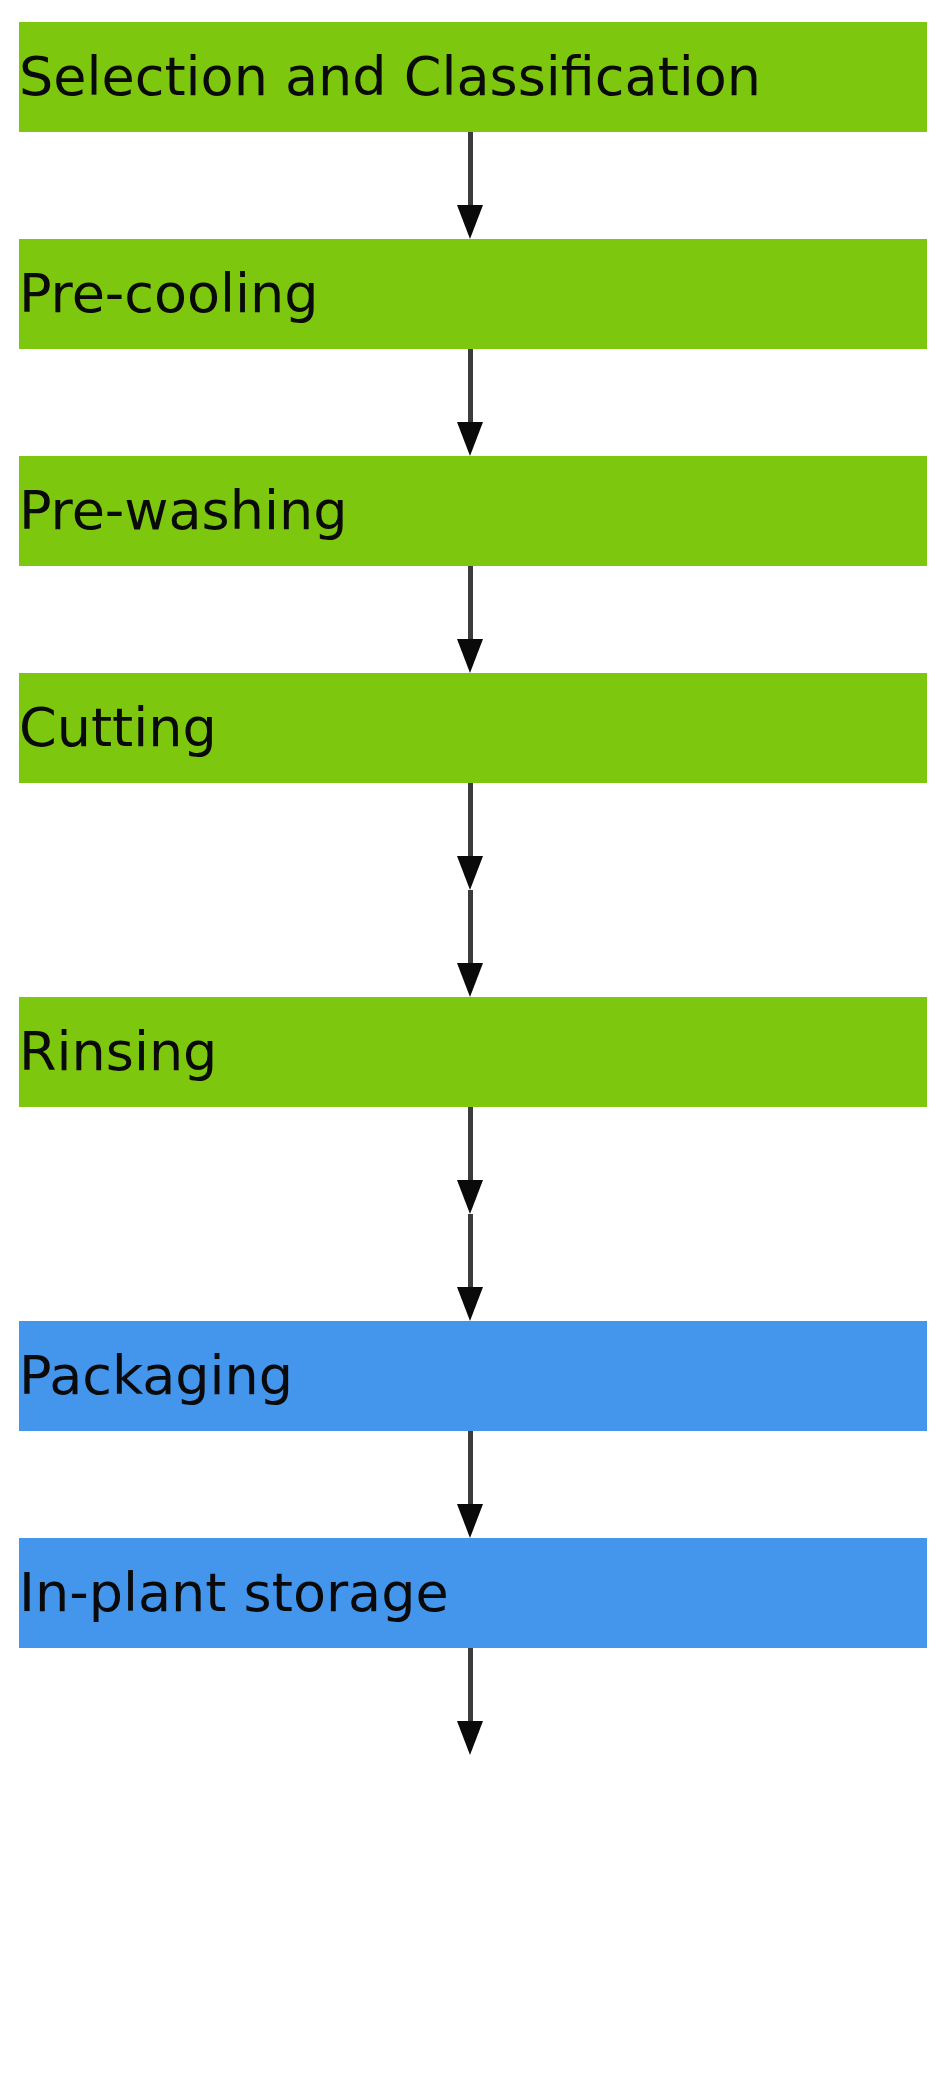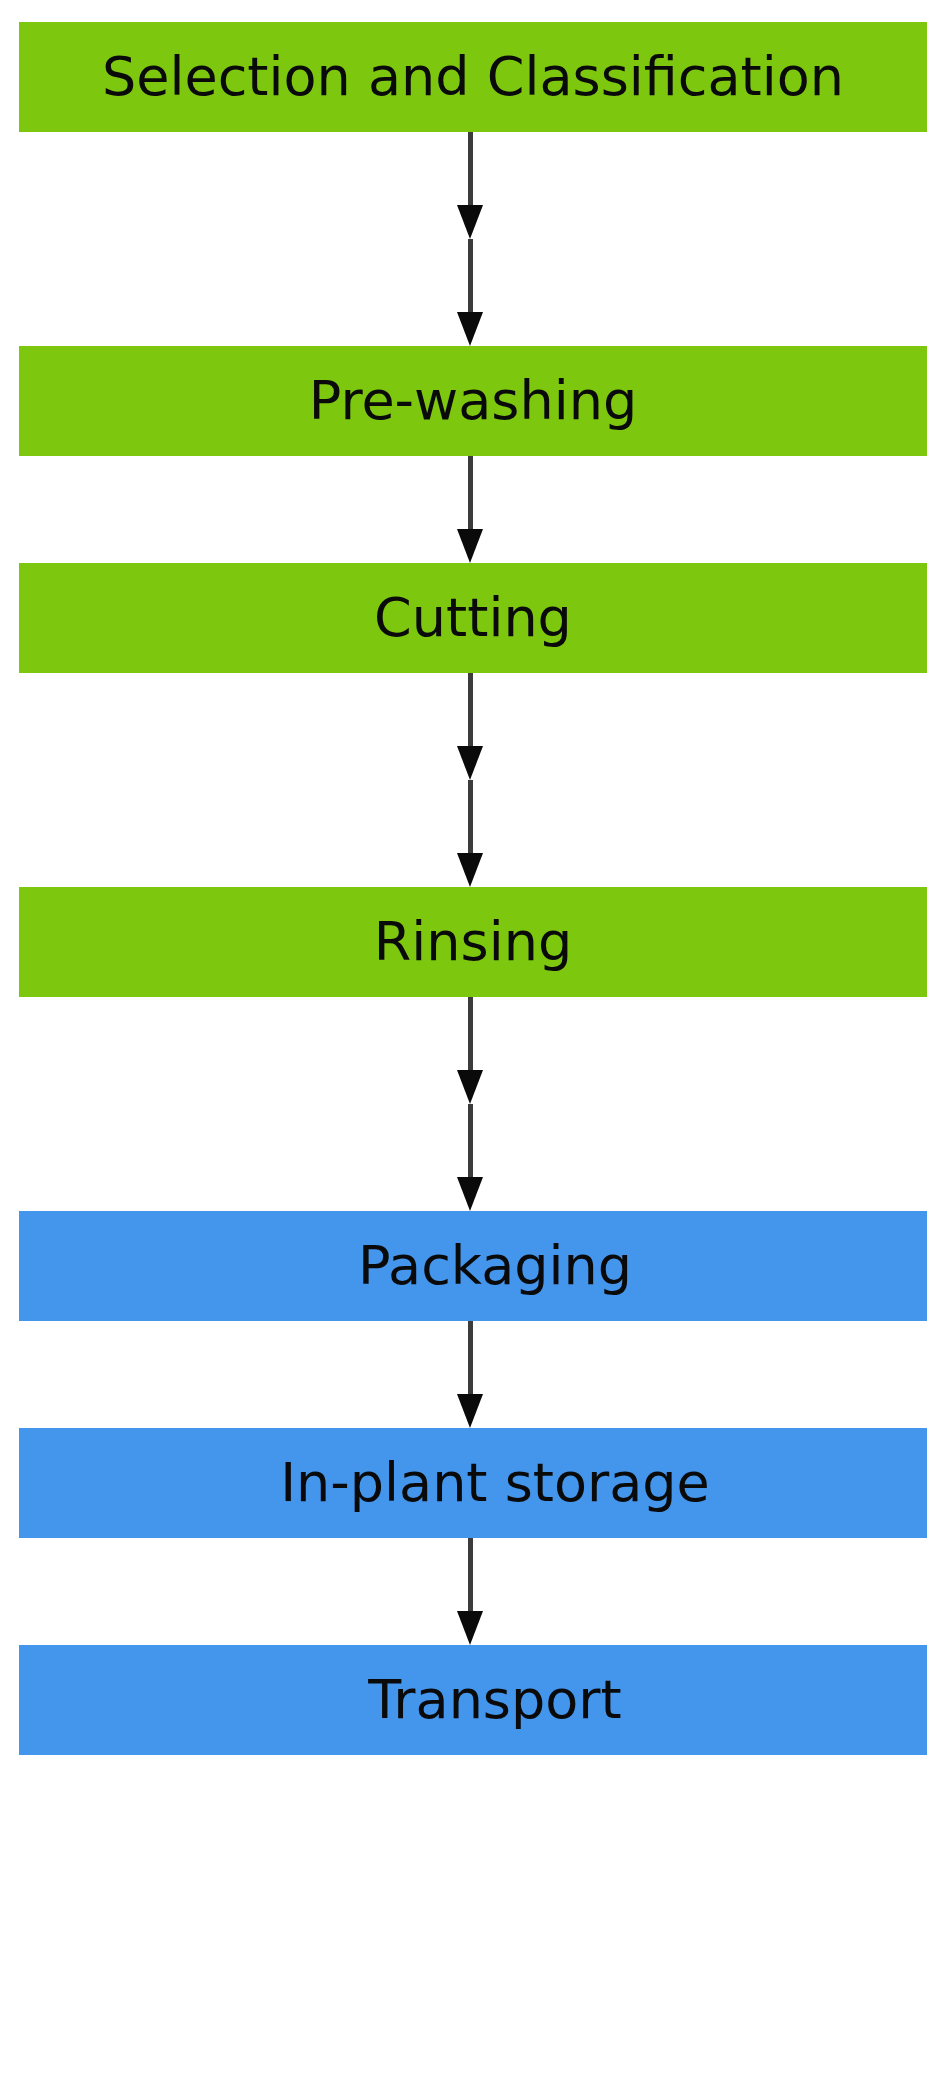--- a/index.html
+++ b/index.html
@@ -23,28 +23,28 @@
     padding-top: 22px;
     background: var(--background);
     font-family: "DejaVu Sans", "Liberation Sans", sans-serif;
     overflow: hidden;
   }
   .step {
     height: 110px;
     margin: 0 12px 0 19px;
     display: flex;
     align-items: center;
-    justify-content: center;
+    justify-content: flex-start;
     font-size: 54px;
     line-height: 1;
     color: var(--text);
     white-space: nowrap;
   }
   .step[data-color="green"] { background: var(--step-green); }
-  .step[data-color="blue"]  { background: var(--step-blue); padding-left: 44px; }
+  .step[data-color="blue"]  { background: var(--step-blue); }
   .connector {
     height: 107px;
     display: flex;
     justify-content: center;
     align-items: stretch;
   }
   .connector svg { display: block; }
 </style>
 </head>
 <body>
@@ -55,20 +55,23 @@
     <span>Selection and Classification</span>
   </div>
 
   <div class="connector">
     <svg width="30" height="107" viewBox="0 0 30 107">
       <rect x="13" y="0" width="5" height="78" fill="var(--arrow-stem)"></rect>
       <polygon points="2,73 28,73 15,107" fill="var(--arrow-head)"></polygon>
     </svg>
   </div>
 
+  <div class="step" data-color="green">
+    <span>Pre-cooling</span>
+  </div>
 
   <div class="connector">
     <svg width="30" height="107" viewBox="0 0 30 107">
       <rect x="13" y="0" width="5" height="78" fill="var(--arrow-stem)"></rect>
       <polygon points="2,73 28,73 15,107" fill="var(--arrow-head)"></polygon>
     </svg>
   </div>
 
   <div class="step" data-color="green">
     <span>Pre-washing</span>
@@ -134,17 +137,14 @@
     <span>In-plant storage</span>
   </div>
 
   <div class="connector">
     <svg width="30" height="107" viewBox="0 0 30 107">
       <rect x="13" y="0" width="5" height="78" fill="var(--arrow-stem)"></rect>
       <polygon points="2,73 28,73 15,107" fill="var(--arrow-head)"></polygon>
     </svg>
   </div>
 
-  <div class="step" data-color="blue">
-    <span>Transport</span>
-  </div>
 
 </div>
 
 </body></html>

